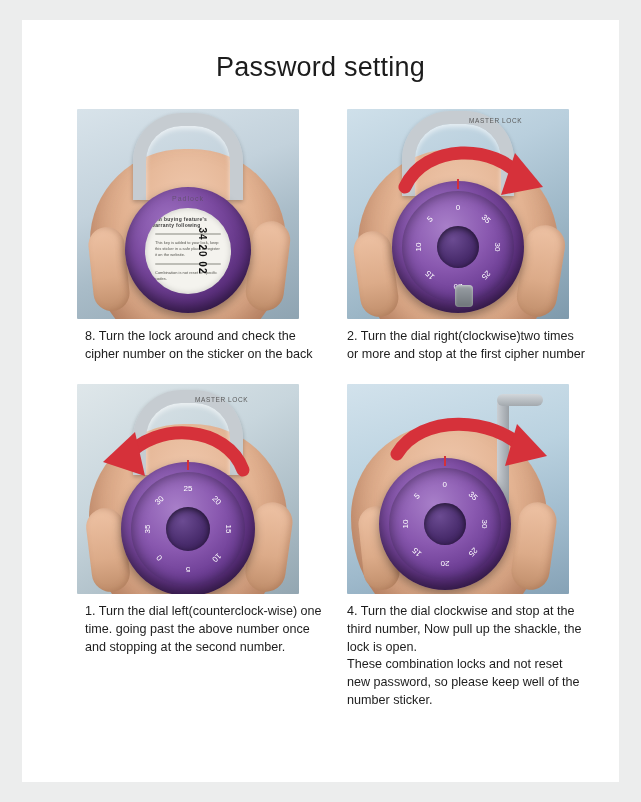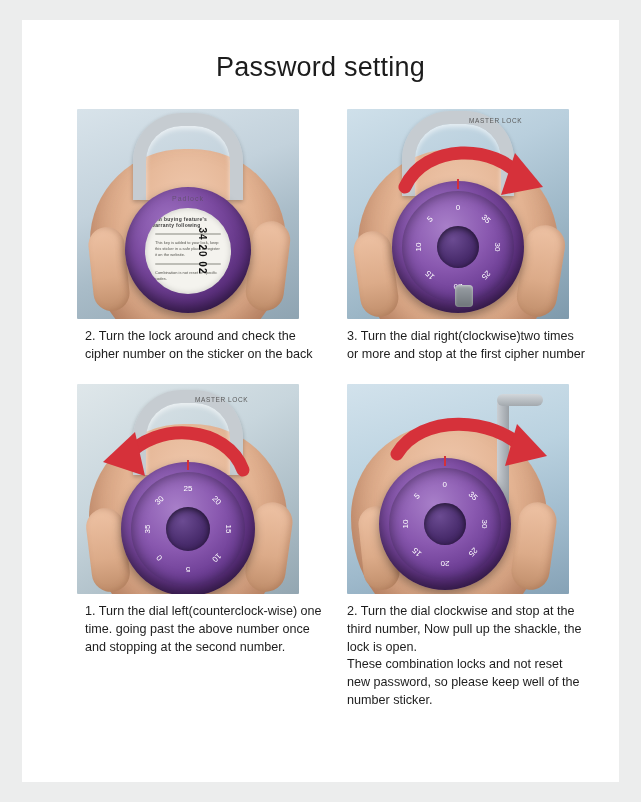--- a/index.html
+++ b/index.html
@@ -237,21 +237,21 @@
             </div>
             <div class="line" style="margin:5px 4px;"></div>
             <div style="font-size:4px;color:#55554f;line-height:1.5;padding:0 4px;">
               Combination is not reset or specific codes.
             </div>
           </div>
           <div class="code">34 20 02</div>
         </div>
         <div class="brandtext" style="top:86px;opacity:0.55;">Padlock</div>
       </div>
-      <div class="caption">2. Turn the lock around and check the cipher number on the sticker on the back</div>
+      <div class="caption">8. Turn the lock around and check the cipher number on the sticker on the back</div>
     </div>
 
     <div class="cell right">
       <div class="photo">
         <div class="bg bg-b"></div>
         <div class="hand" style="width:200px;height:206px;bottom:-36px;"></div>
         <div class="finger" style="left:10px;top:122px;width:38px;height:86px;transform:rotate(-8deg);"></div>
         <div class="finger" style="right:8px;top:116px;width:40px;height:92px;transform:rotate(9deg);"></div>
         <div class="shackle silver" style="top:2px;width:86px;height:72px;"></div>
         <div class="shackle-label" style="top:8px;left:122px;">MASTER LOCK</div>
@@ -286,21 +286,21 @@
           </div>
         </div>
         <div class="keyhole" style="left:108px;top:176px;"></div>
         <div class="arrow-wrap">
           <svg width="222" height="210" viewBox="0 0 222 210">
             <path d="M58 78 C 78 34, 148 34, 176 70" stroke="#d6313a" stroke-width="13" fill="none" stroke-linecap="round"></path>
             <polygon points="168,44 196,78 154,86" fill="#d6313a"></polygon>
           </svg>
         </div>
       </div>
-      <div class="caption">3. Turn the dial right(clockwise)two times or more and stop at the first cipher number</div>
+      <div class="caption">2. Turn the dial right(clockwise)two times or more and stop at the first cipher number</div>
     </div>
 
     <div class="cell left row2">
       <div class="photo">
         <div class="bg bg-c"></div>
         <div class="hand" style="width:198px;height:204px;bottom:-34px;"></div>
         <div class="finger" style="left:12px;top:124px;width:38px;height:84px;transform:rotate(-7deg);"></div>
         <div class="finger" style="right:10px;top:118px;width:40px;height:90px;transform:rotate(8deg);"></div>
         <div class="shackle silver" style="top:6px;width:84px;height:72px;"></div>
         <div class="shackle-label" style="top:12px;left:118px;">MASTER LOCK</div>
@@ -382,18 +382,18 @@
             <div class="dial-center" style="width:42px;height:42px;"></div>
           </div>
         </div>
         <div class="arrow-wrap">
           <svg width="222" height="210" viewBox="0 0 222 210">
             <path d="M50 70 C 74 30, 146 32, 178 66" stroke="#d6313a" stroke-width="13" fill="none" fill-opacity="0" stroke-linecap="round"></path>
             <polygon points="170,40 200,72 158,82" fill="#d6313a"></polygon>
           </svg>
         </div>
       </div>
-      <div class="caption" style="white-space:pre-line;">2. Turn the dial clockwise and stop at the third number, Now pull up the shackle, the lock is open.
+      <div class="caption" style="white-space:pre-line;">4. Turn the dial clockwise and stop at the third number, Now pull up the shackle, the lock is open.
 These combination locks and not reset new password, so please keep well of the number sticker.</div>
     </div>
 
   </div>
 </div>
 
 </body></html>

